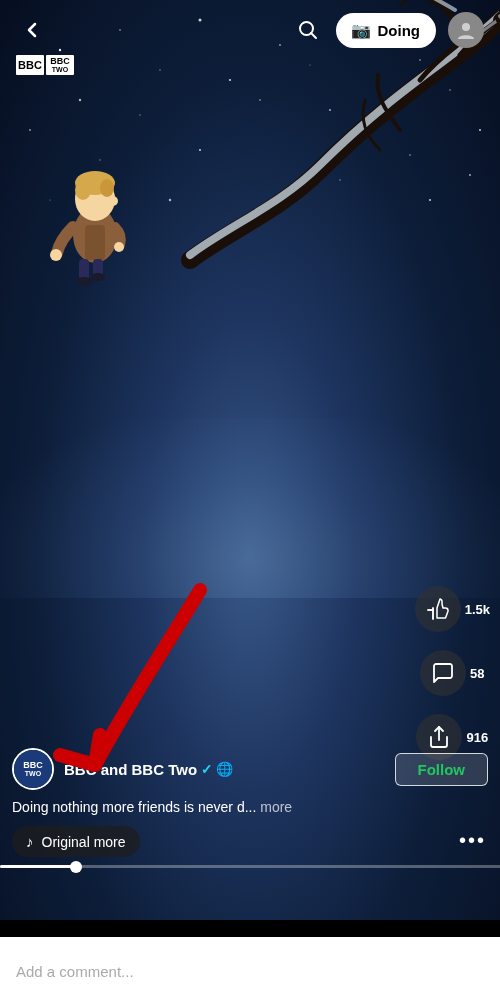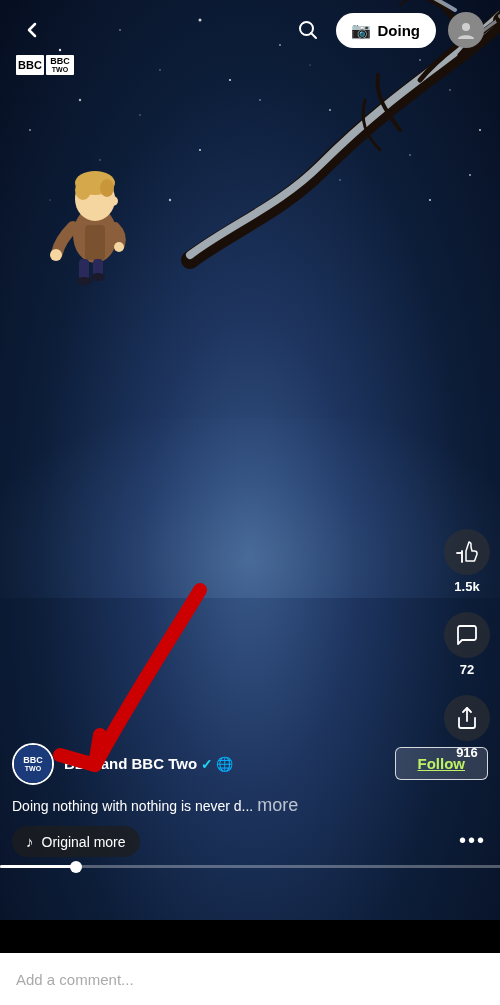--- a/index.html
+++ b/index.html
@@ -120,21 +120,21 @@
       bottom: 160px;
       display: flex;
       flex-direction: column;
       align-items: center;
       gap: 18px;
       z-index: 10;
     }
 
     .action-item {
       display: flex;
-      flex-direction: column;
+      flex-direction: row;
       align-items: center;
       gap: 4px;
     }
 
     .action-icon-circle {
       width: 46px;
       height: 46px;
       border-radius: 50%;
       background: rgba(50,50,50,0.6);
       display: flex;
@@ -199,38 +199,37 @@
     .globe-icon {
       color: #fff;
       font-size: 14px;
     }
 
     .follow-btn {
       background: rgba(255,255,255,0.15);
       border: 1.5px solid rgba(255,255,255,0.8);
       border-radius: 6px;
       padding: 7px 22px;
-      color: #bef264;
+      color: #22c55e;
       font-size: 15px;
       font-weight: 700;
       cursor: pointer;
       flex-shrink: 0;
-      text-decoration: underline;
     }
 
     .description-row {
       color: #fff;
       font-size: 14px;
       margin-bottom: 8px;
       line-height: 1.4;
     }
 
     .more-link {
       color: rgba(255,255,255,0.7);
-      font-size: 18px;
+      font-size: 14px;
     }
 
     .audio-row {
       display: flex;
       align-items: center;
       gap: 8px;
     }
 
     .audio-pill {
       background: rgba(30,30,30,0.75);
@@ -274,21 +273,21 @@
       top: -4.5px;
       left: 14%;
     }
 
     
     .comment-bar {
       position: absolute;
       bottom: 0;
       left: 0;
       right: 0;
-      height: 52px;
+      height: 68px;
       background: #fff;
       display: flex;
       align-items: center;
       padding: 0 16px;
       gap: 10px;
       z-index: 10;
     }
 
     .comment-input-area {
       flex: 1;
@@ -467,21 +466,21 @@
         </svg>
       </div>
       <span class="action-count">1.5k</span>
     </div>
     <div class="action-item">
       <div class="action-icon-circle">
         <svg width="24" height="24" viewBox="0 0 24 24" fill="none" xmlns="http://www.w3.org/2000/svg">
           <path d="M21 15C21 15.5304 20.7893 16.0391 20.4142 16.4142C20.0391 16.7893 19.5304 17 19 17H7L3 21V5C3 4.46957 3.21071 3.96086 3.58579 3.58579C3.96086 3.21071 4.46957 3 5 3H19C19.5304 3 20.0391 3.21071 20.4142 3.58579C20.7893 3.96086 21 4.46957 21 5V15Z" stroke="white" stroke-width="1.8" stroke-linecap="round" stroke-linejoin="round"></path>
         </svg>
       </div>
-      <span class="action-count">72</span>
+      <span class="action-count">58</span>
     </div>
     <div class="action-item">
       <div class="action-icon-circle">
         <svg width="24" height="24" viewBox="0 0 24 24" fill="none" xmlns="http://www.w3.org/2000/svg">
           <path d="M4 12v8a2 2 0 0 0 2 2h12a2 2 0 0 0 2-2v-8" stroke="white" stroke-width="1.8" stroke-linecap="round" stroke-linejoin="round"></path>
           <polyline points="16 6 12 2 8 6" stroke="white" stroke-width="1.8" stroke-linecap="round" stroke-linejoin="round" fill="none"></polyline>
           <line x1="12" y1="2" x2="12" y2="15" stroke="white" stroke-width="1.8" stroke-linecap="round"></line>
         </svg>
       </div>
       <span class="action-count">916</span>
@@ -506,21 +505,21 @@
       </div>
       <div class="creator-name">
         <span>BBC and BBC Two</span>
         <span class="verified-icon">✓</span>
         <span class="globe-icon">🌐</span>
       </div>
       <button class="follow-btn">Follow</button>
     </div>
 
     <div class="description-row">
-      <span>Doing nothing with nothing is never d...</span>
+      <span>Doing nothing more friends is never d...</span>
       <span class="more-link">more</span>
     </div>
 
     <div class="audio-row">
       <div class="audio-pill">
         <span class="audio-note-icon">♪</span>
         <span>Original more</span>
       </div>
     </div>
   </div>

